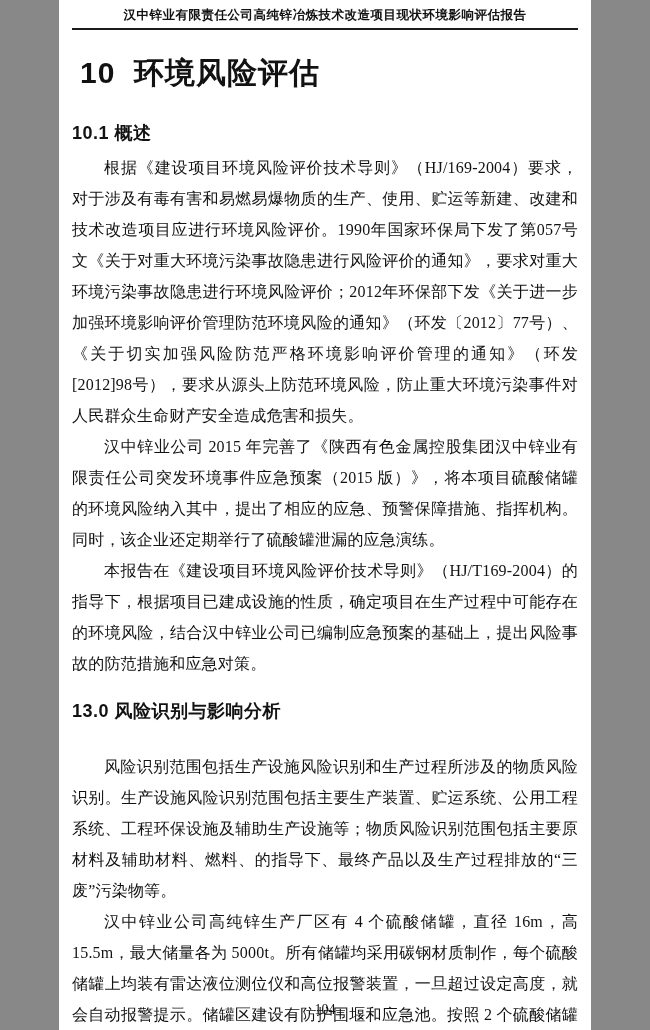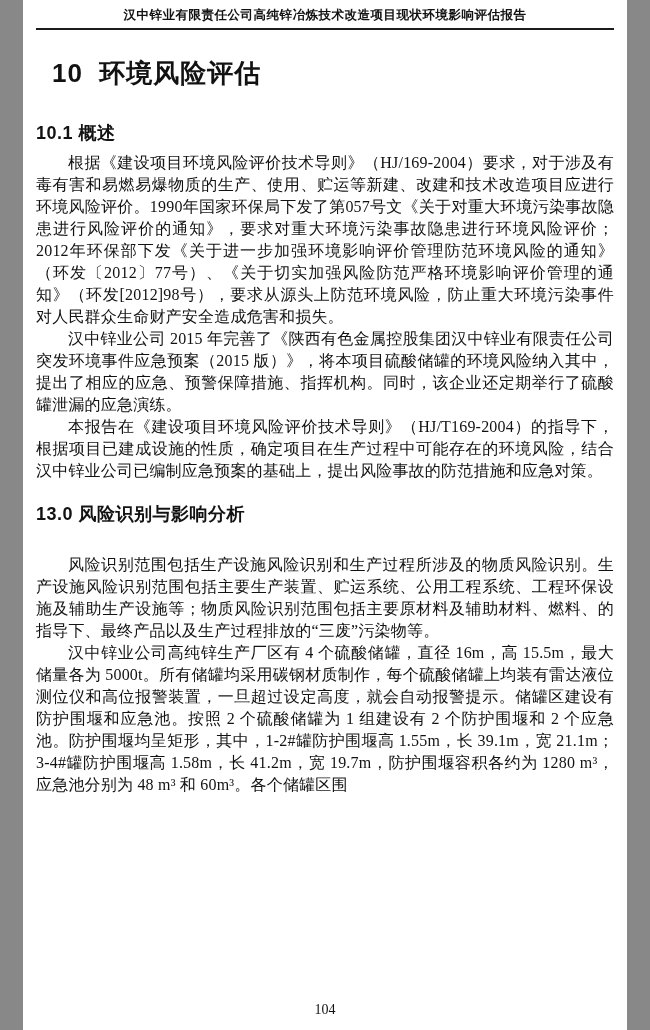--- a/index.html
+++ b/index.html
@@ -1,18 +1,18 @@
 <!DOCTYPE html>
 <html lang="zh"><head>
 <meta charset="utf-8">
 <style>
   html,body{margin:0;padding:0;background:#888;}
   .page{
     position:relative;
-    width:604px;height:1030px;
+    width:532px;height:1030px;
     margin:0 auto;
     background:#ffffff;
     color:#121212;
     font-family:"Liberation Serif","DejaVu Serif",serif;
     box-sizing:border-box;
     padding:7px 13px 0 13px;
     overflow:hidden;
   }
   .running-header{
     text-align:center;
@@ -21,41 +21,41 @@
     font-weight:600;
     letter-spacing:0.5px;
   }
   .header-rule{
     margin-top:5px;
     border:none;
     border-top:2px solid #1c1c1c;
     height:0;
   }
   .chapter-title{
-    margin:26px 0 0 16px;
-    font-size:26px;
+    margin:26px 0 0 8px;
+    font-size:30px;
     line-height:34px;
     font-weight:bold;
     font-family:"Liberation Sans","DejaVu Sans",sans-serif;
     white-space:pre-wrap;
     letter-spacing:1px;
   }
   .section-heading{
     font-size:18px;
     line-height:24px;
     font-weight:bold;
     font-family:"Liberation Sans","DejaVu Sans",sans-serif;
     letter-spacing:0.5px;
   }
   .section-heading.s1{margin:31px 0 7px 0;}
   .section-heading.s2{margin:20px 0 28px 0;}
   .body-text p{
     margin:0;
     font-size:16px;
-    line-height:22px;
+    line-height:31px;
     text-align:justify;
     text-justify:inter-ideograph;
     text-indent:2em;
     letter-spacing:0.2px;
   }
   .page-number{
     position:absolute;
     left:0;right:0;
     top:1002px;
     text-align:center;

